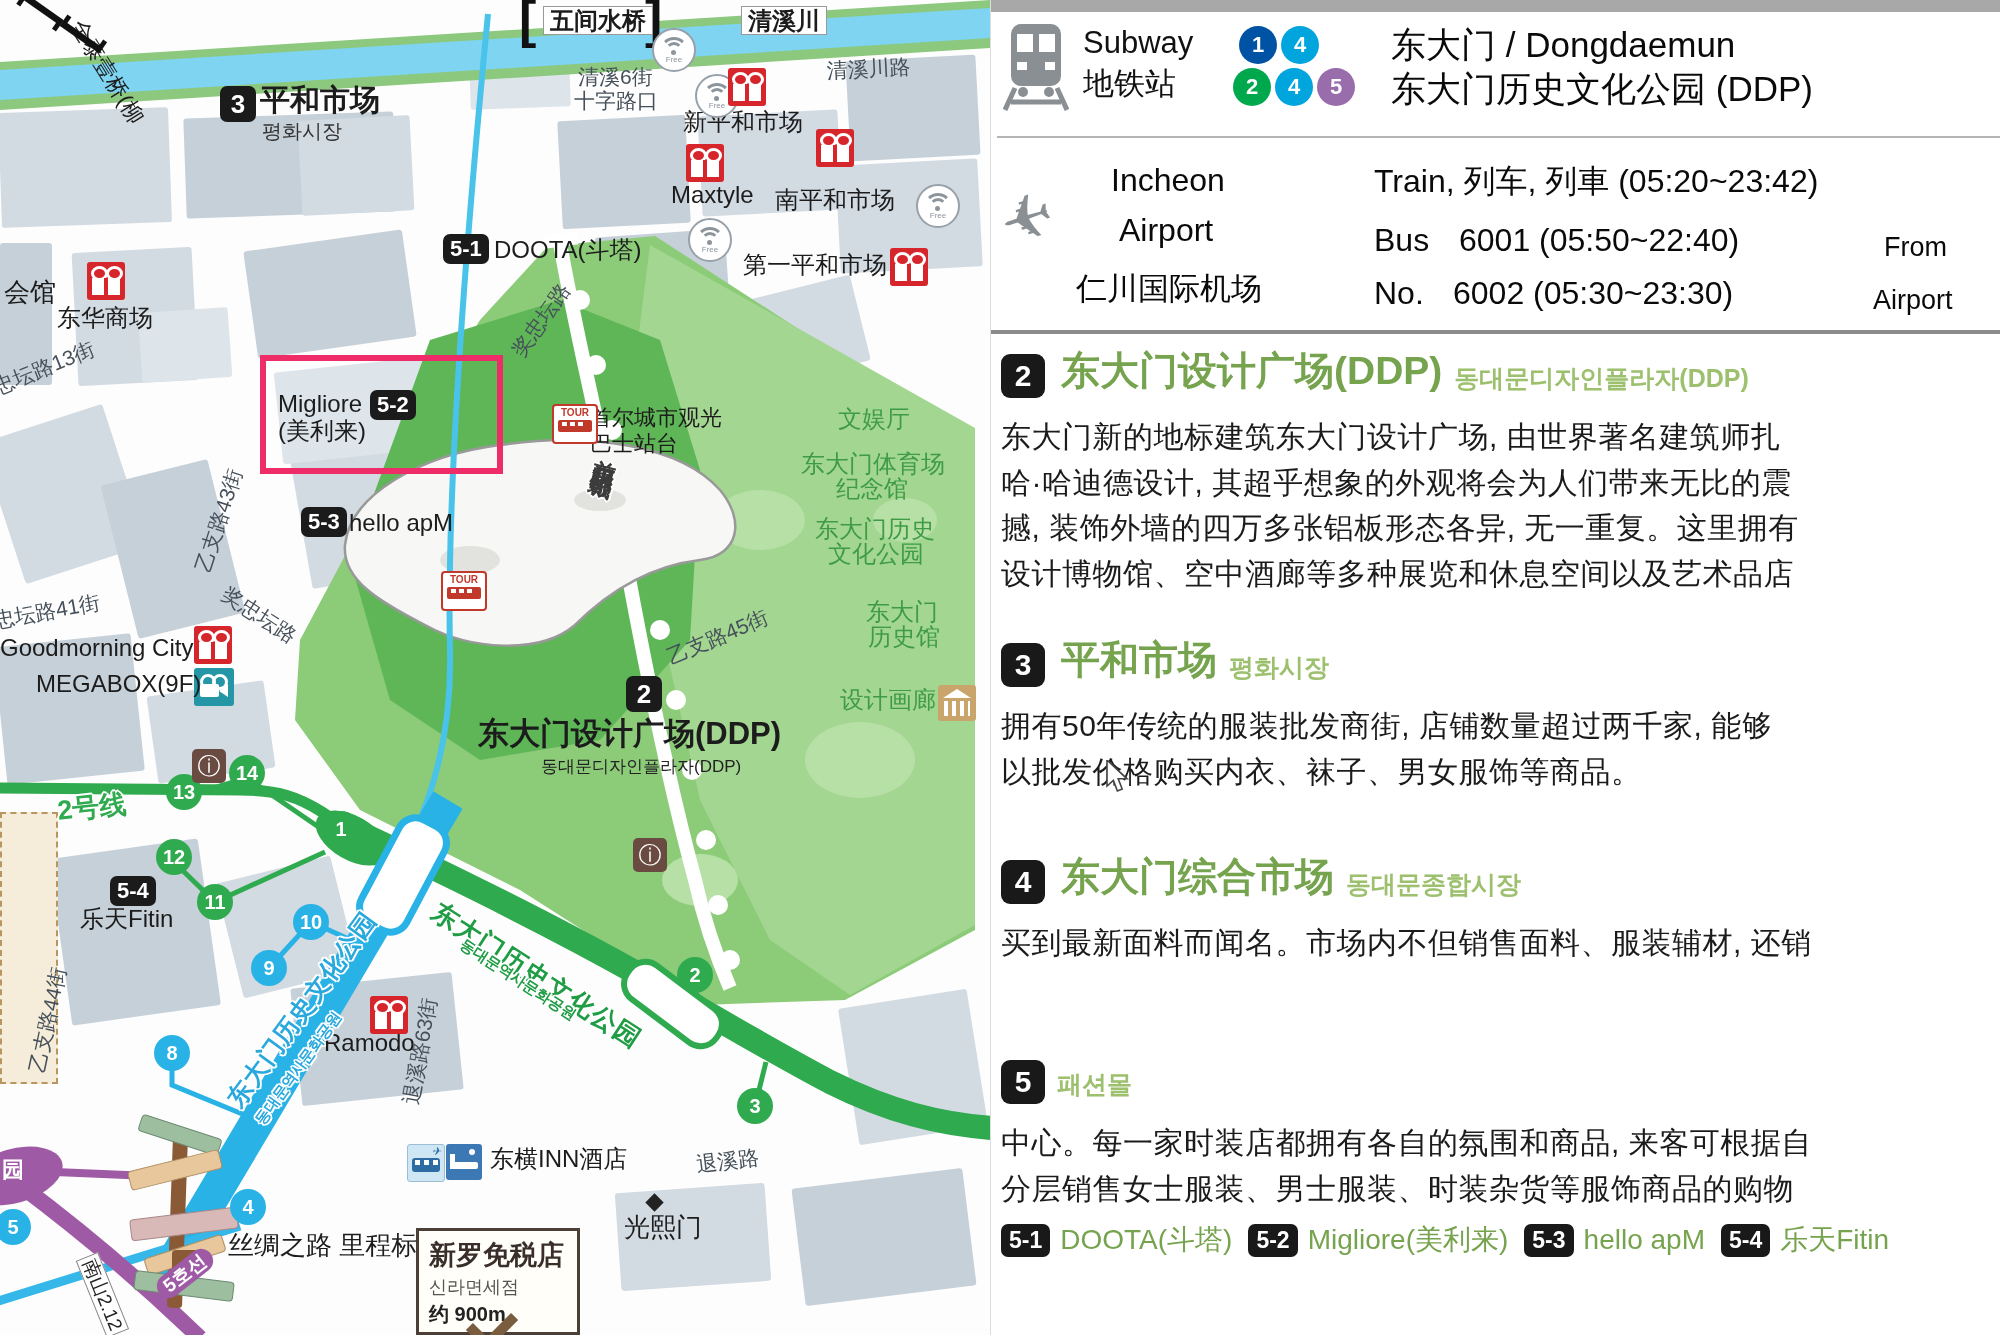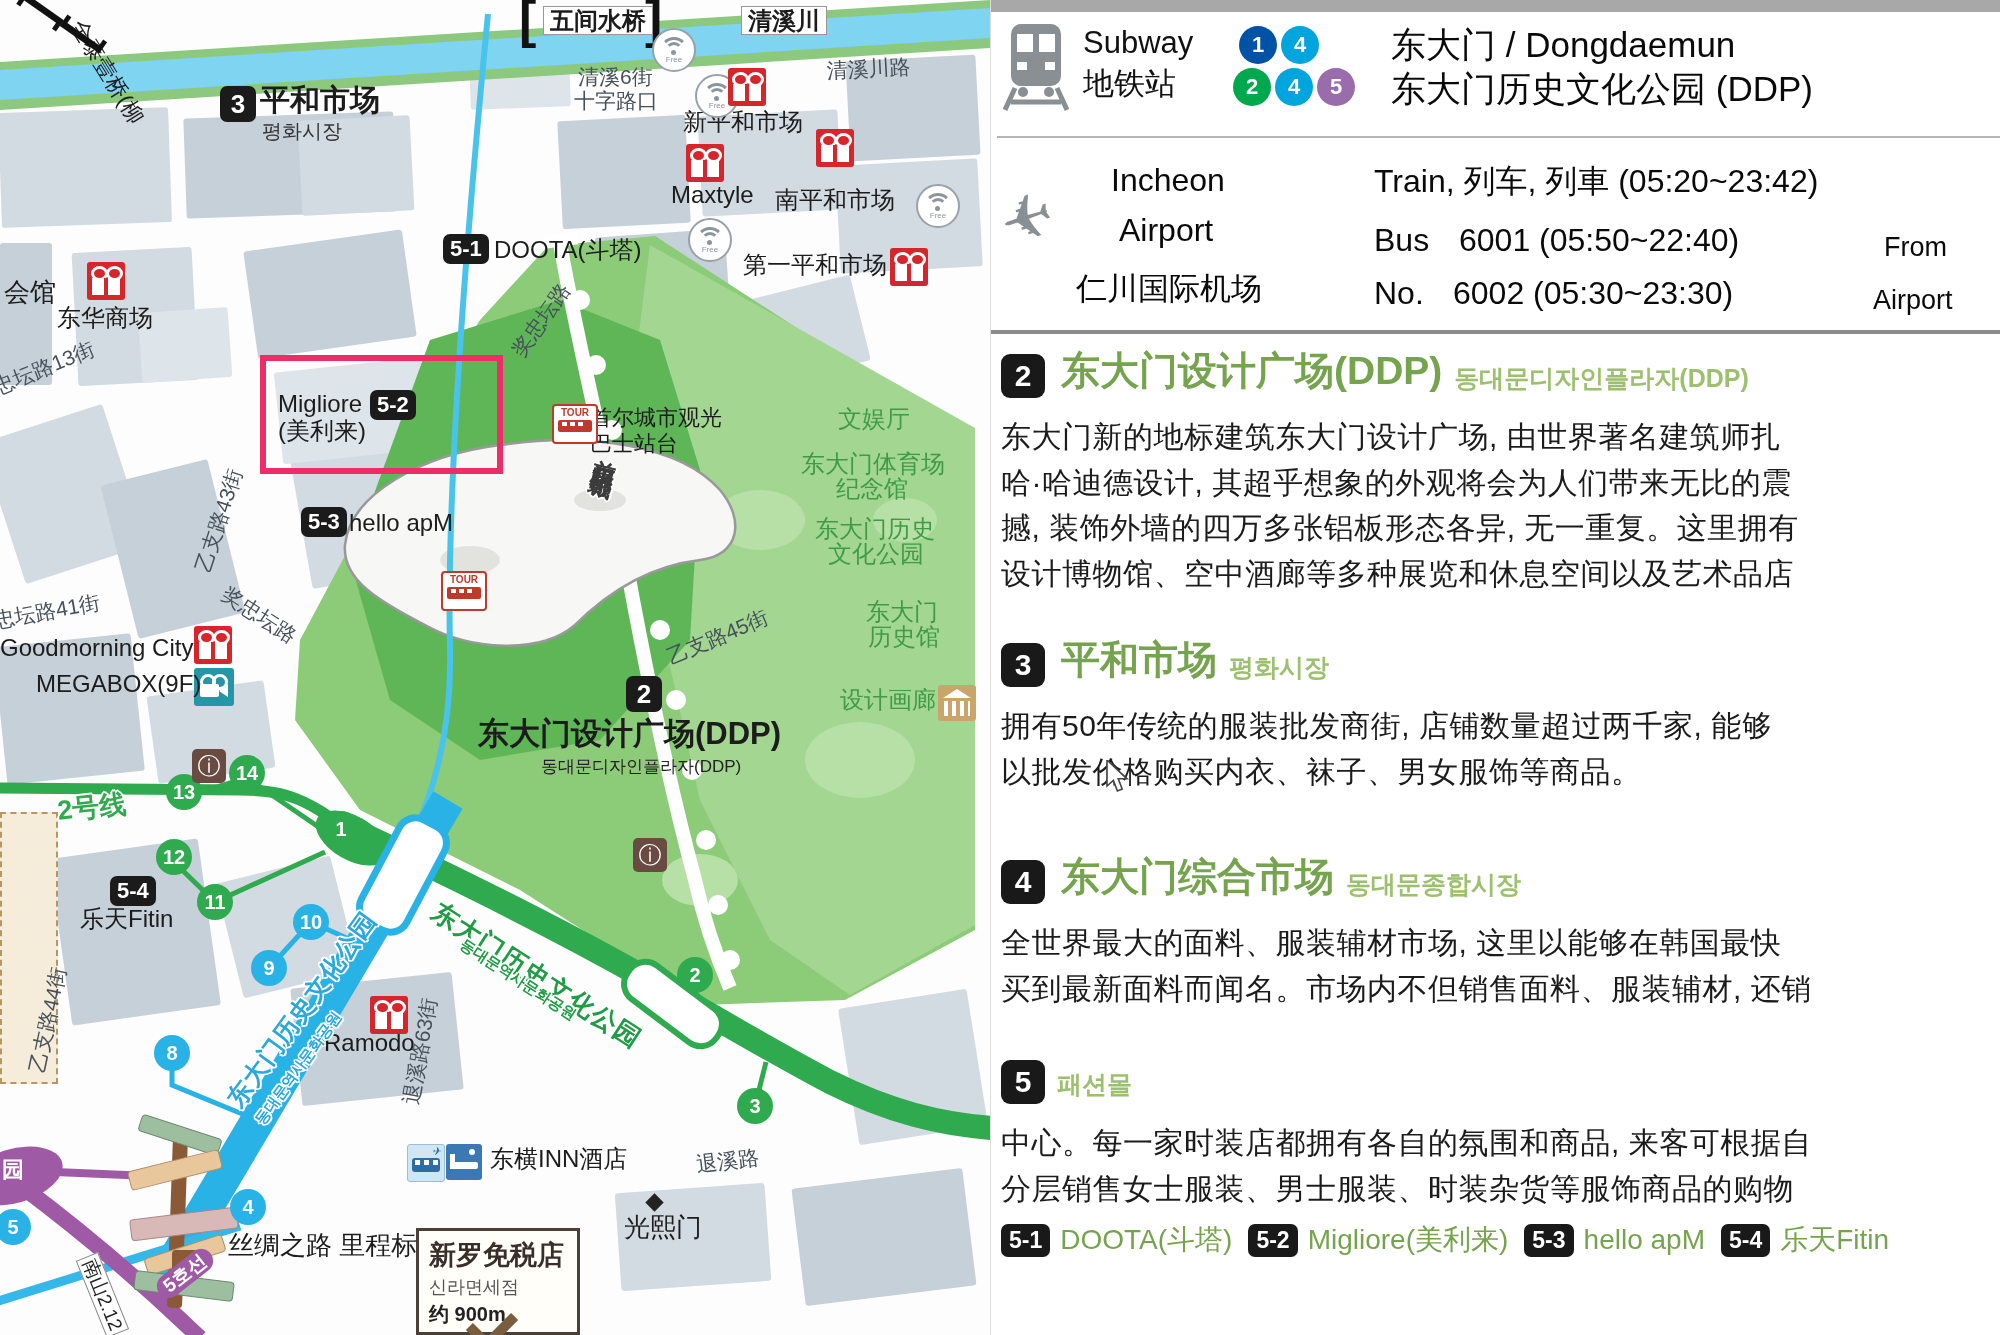--- a/index.html
+++ b/index.html
@@ -477,21 +477,20 @@
             <div>以批发价格购买内衣、袜子、男女服饰等商品。</div>
           </div>
         </div>
         <div class="section" style="top: 850px;">
           <div class="sec-head">
             <div class="sec-num">4</div>
             <div class="sec-title">东大门综合市场</div>
             <div class="sec-kr">동대문종합시장</div>
           </div>
           <div class="sec-body">
-            <div>全世界最大的面料、服装辅材市场, 这里以能够在韩国最快</div>
             <div>买到最新面料而闻名。市场内不但销售面料、服装辅材, 还销</div>
           </div>
         </div>
         <div class="section" style="top: 1060px;">
           <div class="sec-head">
             <div class="sec-num">5</div>
             <div class="sec-kr">패션몰</div>
           </div>
           <div class="sec-body">
             <div>中心。每一家时装店都拥有各自的氛围和商品, 来客可根据自</div>

